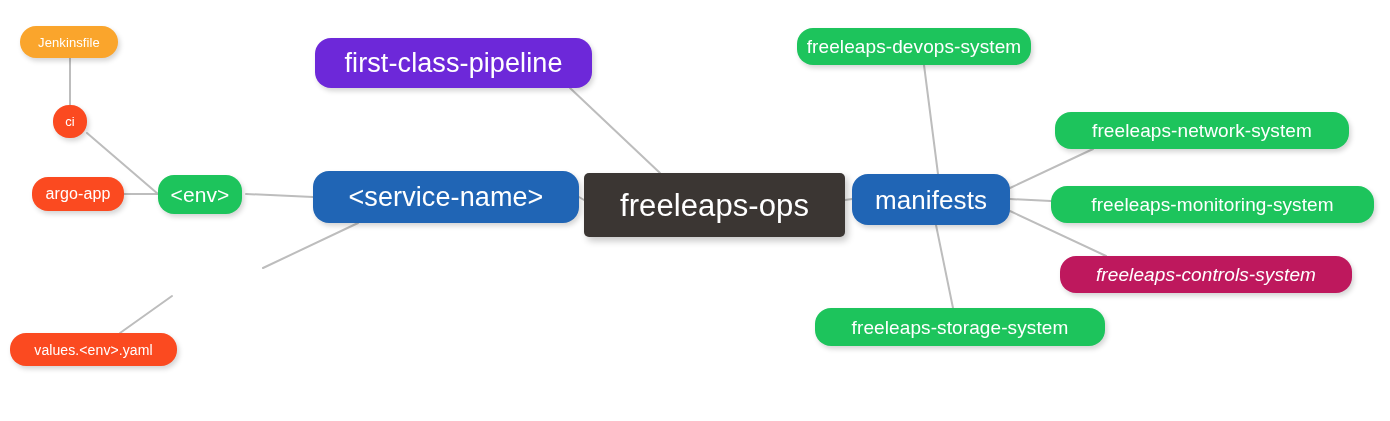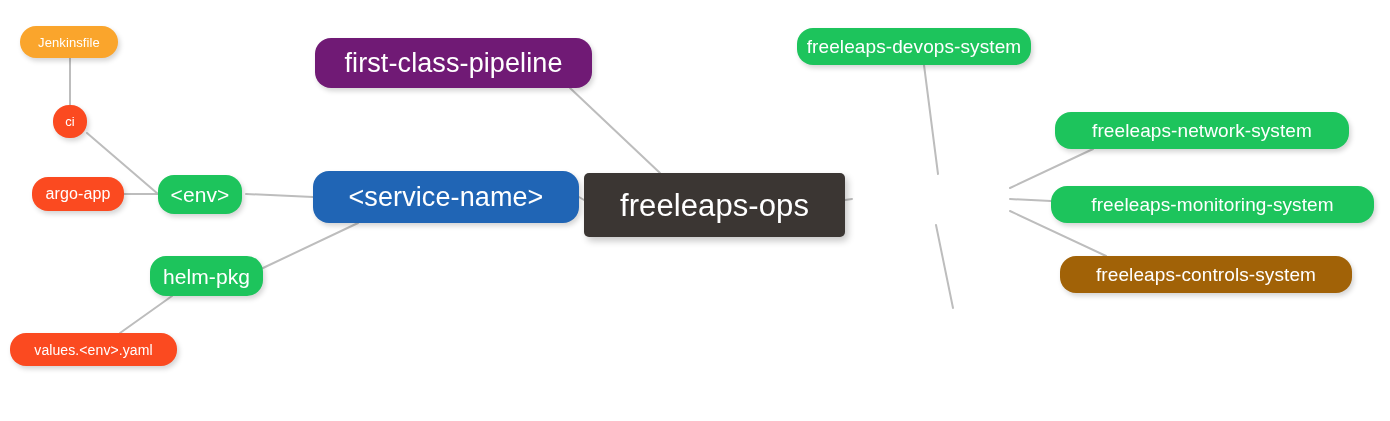--- a/index.html
+++ b/index.html
@@ -73,23 +73,24 @@
       <line x1="1010" y1="188" x2="1093" y2="149" stroke="#bdbdbd" stroke-width="2" stroke-linecap="round"></line>
       <line x1="1010" y1="199" x2="1051" y2="201" stroke="#bdbdbd" stroke-width="2" stroke-linecap="round"></line>
       <line x1="1010" y1="211" x2="1106" y2="256" stroke="#bdbdbd" stroke-width="2" stroke-linecap="round"></line>
       <line x1="936" y1="225" x2="953" y2="308" stroke="#bdbdbd" stroke-width="2" stroke-linecap="round"></line>
     </svg>
   <div id="node-layer">
       <div class="node" style="left: 20px; top: 26px; width: 98px; height: 32px; background: rgb(250, 165, 44); font-size: 13px;">Jenkinsfile</div>
       <div class="node" style="left: 53px; top: 105px; width: 34px; height: 33px; background: rgb(251, 74, 32); font-size: 13px;">ci</div>
       <div class="node" style="left: 32px; top: 177px; width: 92px; height: 34px; background: rgb(251, 74, 32); font-size: 16px;">argo-app</div>
       <div class="node" style="left: 158px; top: 175px; width: 84px; height: 39px; background: rgb(29, 196, 92); font-size: 21px;">&lt;env&gt;</div>
-      <div class="node" style="left: 150px; top: 256px; width: 113px; height: 40px; background: rgb(29, 196, 92); font-size: 21px;">helm-pkg</div>
       <div class="node" style="left: 10px; top: 333px; width: 167px; height: 33px; background: rgb(251, 74, 32); font-size: 14px;">values.&lt;env&gt;.yaml</div>
-      <div class="node" style="left: 315px; top: 38px; width: 277px; height: 50px; background: #701a75; font-size: 27px;">first-class-pipeline</div>
+      <div class="node" style="left: 315px; top: 38px; width: 277px; height: 50px; background: #6d28d9; font-size: 27px;">first-class-pipeline</div>
       <div class="node" style="left: 313px; top: 171px; width: 266px; height: 52px; background: rgb(32, 101, 181); font-size: 27px;">&lt;service-name&gt;</div>
       <div class="node root" style="left: 584px; top: 173px; width: 261px; height: 64px; background: rgb(59, 54, 51); font-size: 31px;">freeleaps-ops</div>
+      <div class="node" style="left: 852px; top: 174px; width: 158px; height: 51px; background: rgb(32, 101, 181); font-size: 26px;">manifests</div>
       <div class="node" style="left: 797px; top: 28px; width: 234px; height: 37px; background: rgb(29, 196, 92); font-size: 19px;">freeleaps-devops-system</div>
       <div class="node" style="left: 1055px; top: 112px; width: 294px; height: 37px; background: rgb(29, 196, 92); font-size: 19px;">freeleaps-network-system</div>
       <div class="node" style="left: 1051px; top: 186px; width: 323px; height: 37px; background: rgb(29, 196, 92); font-size: 19px;">freeleaps-monitoring-system</div>
-      <div class="node" style="left: 1060px; top: 256px; width: 292px; height: 37px; background: #a16207; font-size: 19px;">freeleaps-controls-system</div>
+      <div class="node" style="left: 1060px; top: 256px; width: 292px; height: 37px; background: #be185d; font-size: 19px; font-style: italic;">freeleaps-controls-system</div>
+      <div class="node" style="left: 815px; top: 308px; width: 290px; height: 38px; background: rgb(29, 196, 92); font-size: 19px;">freeleaps-storage-system</div>
     </div>
 </div>
 
 </body></html>

